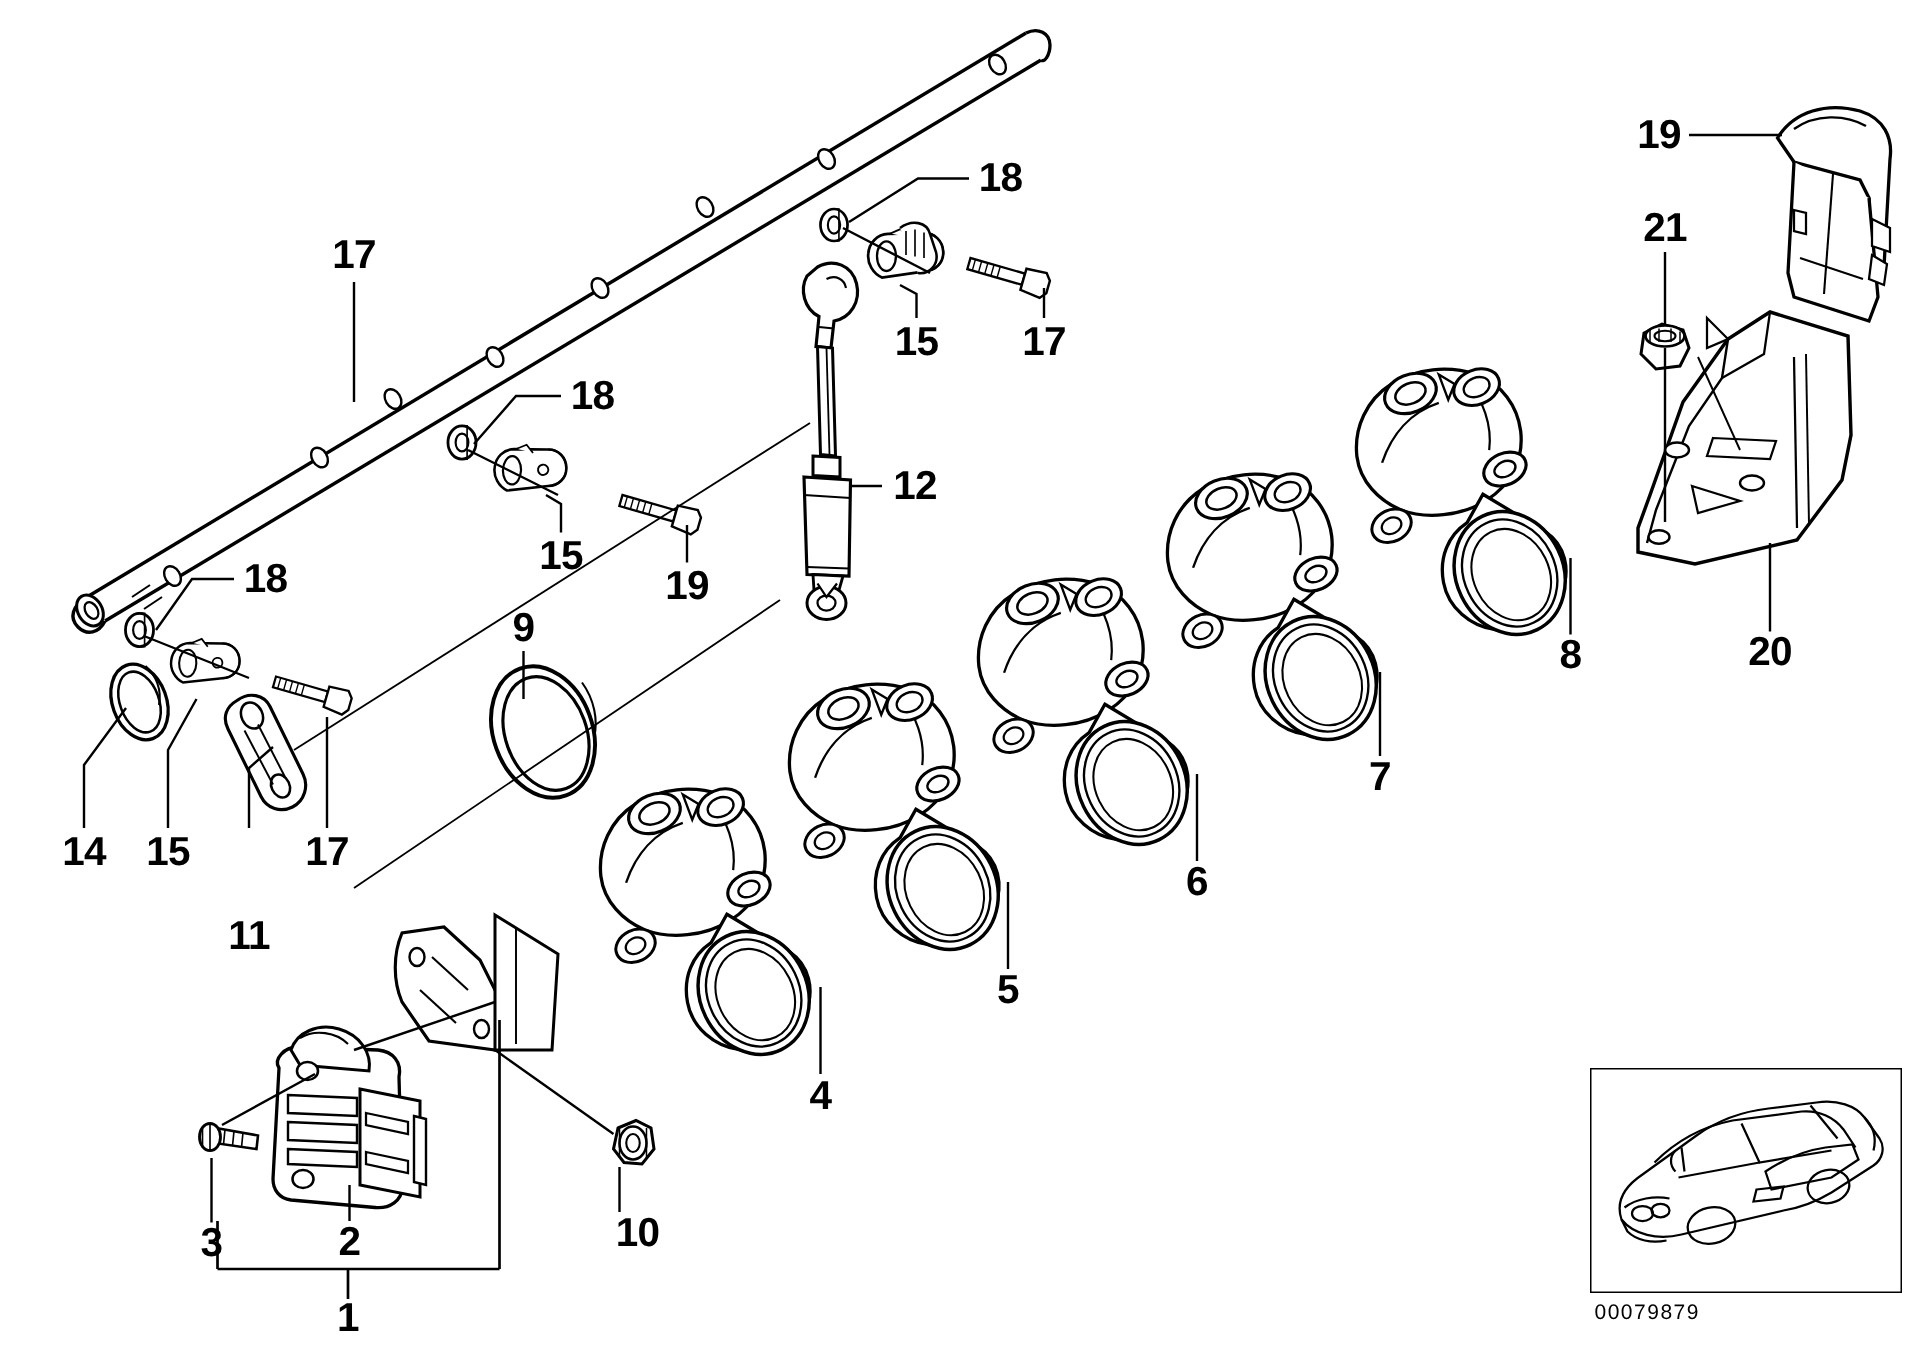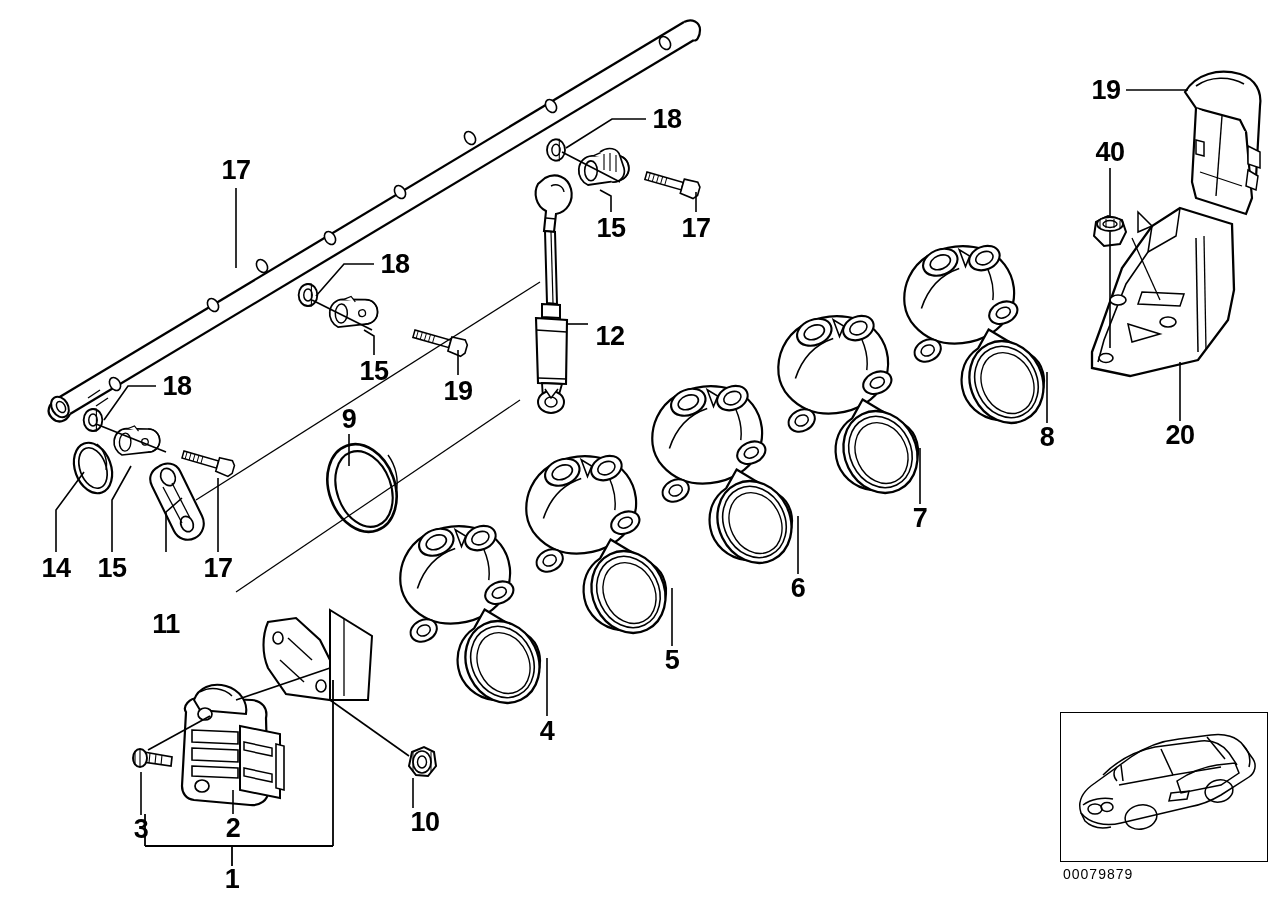--- a/index.html
+++ b/index.html
@@ -438,30 +438,30 @@
       <div class="callout-label" style="left: 233px; top: 828px;">2</div>
       <div class="callout-label" style="left: 141px; top: 829px;">3</div>
       <div class="callout-label" style="left: 547px; top: 731px;">4</div>
       <div class="callout-label" style="left: 672px; top: 660px;">5</div>
       <div class="callout-label" style="left: 798px; top: 588px;">6</div>
       <div class="callout-label" style="left: 920px; top: 518px;">7</div>
       <div class="callout-label" style="left: 1047px; top: 437px;">8</div>
       <div class="callout-label" style="left: 349px; top: 419px;">9</div>
       <div class="callout-label" style="left: 425px; top: 822px;">10</div>
       <div class="callout-label" style="left: 166px; top: 584px; margin-top: 40px;">11</div>
-      <div class="callout-label" style="left: 610px; top: 336px;">12</div>
+      <div class="callout-label" style="left: 610px; top: 324px;">12</div>
       <div class="callout-label" style="left: 236px; top: 170px;">17</div>
       <div class="callout-label" style="left: 56px; top: 568px;">14</div>
       <div class="callout-label" style="left: 112px; top: 568px;">15</div>
       <div class="callout-label" style="left: 458px; top: 391px;">19</div>
       <div class="callout-label" style="left: 218px; top: 568px;">17</div>
       <div class="callout-label" style="left: 177px; top: 386px;">18</div>
       <div class="callout-label" style="left: 1106px; top: 90px;">19</div>
       <div class="callout-label" style="left: 1180px; top: 435px;">20</div>
-      <div class="callout-label" style="left: 1110px; top: 152px;">40</div>
+      <div class="callout-label" style="left: 1110px; top: 152px;">21</div>
       <div class="callout-label" style="left: 374px; top: 371px;">15</div>
       <div class="callout-label" style="left: 395px; top: 264px;">18</div>
       <div class="callout-label" style="left: 611px; top: 228px;">15</div>
       <div class="callout-label" style="left: 696px; top: 228px;">17</div>
       <div class="callout-label" style="left: 667px; top: 119px;">18</div>
     </div>
 
 </div>
 
 </body></html>

